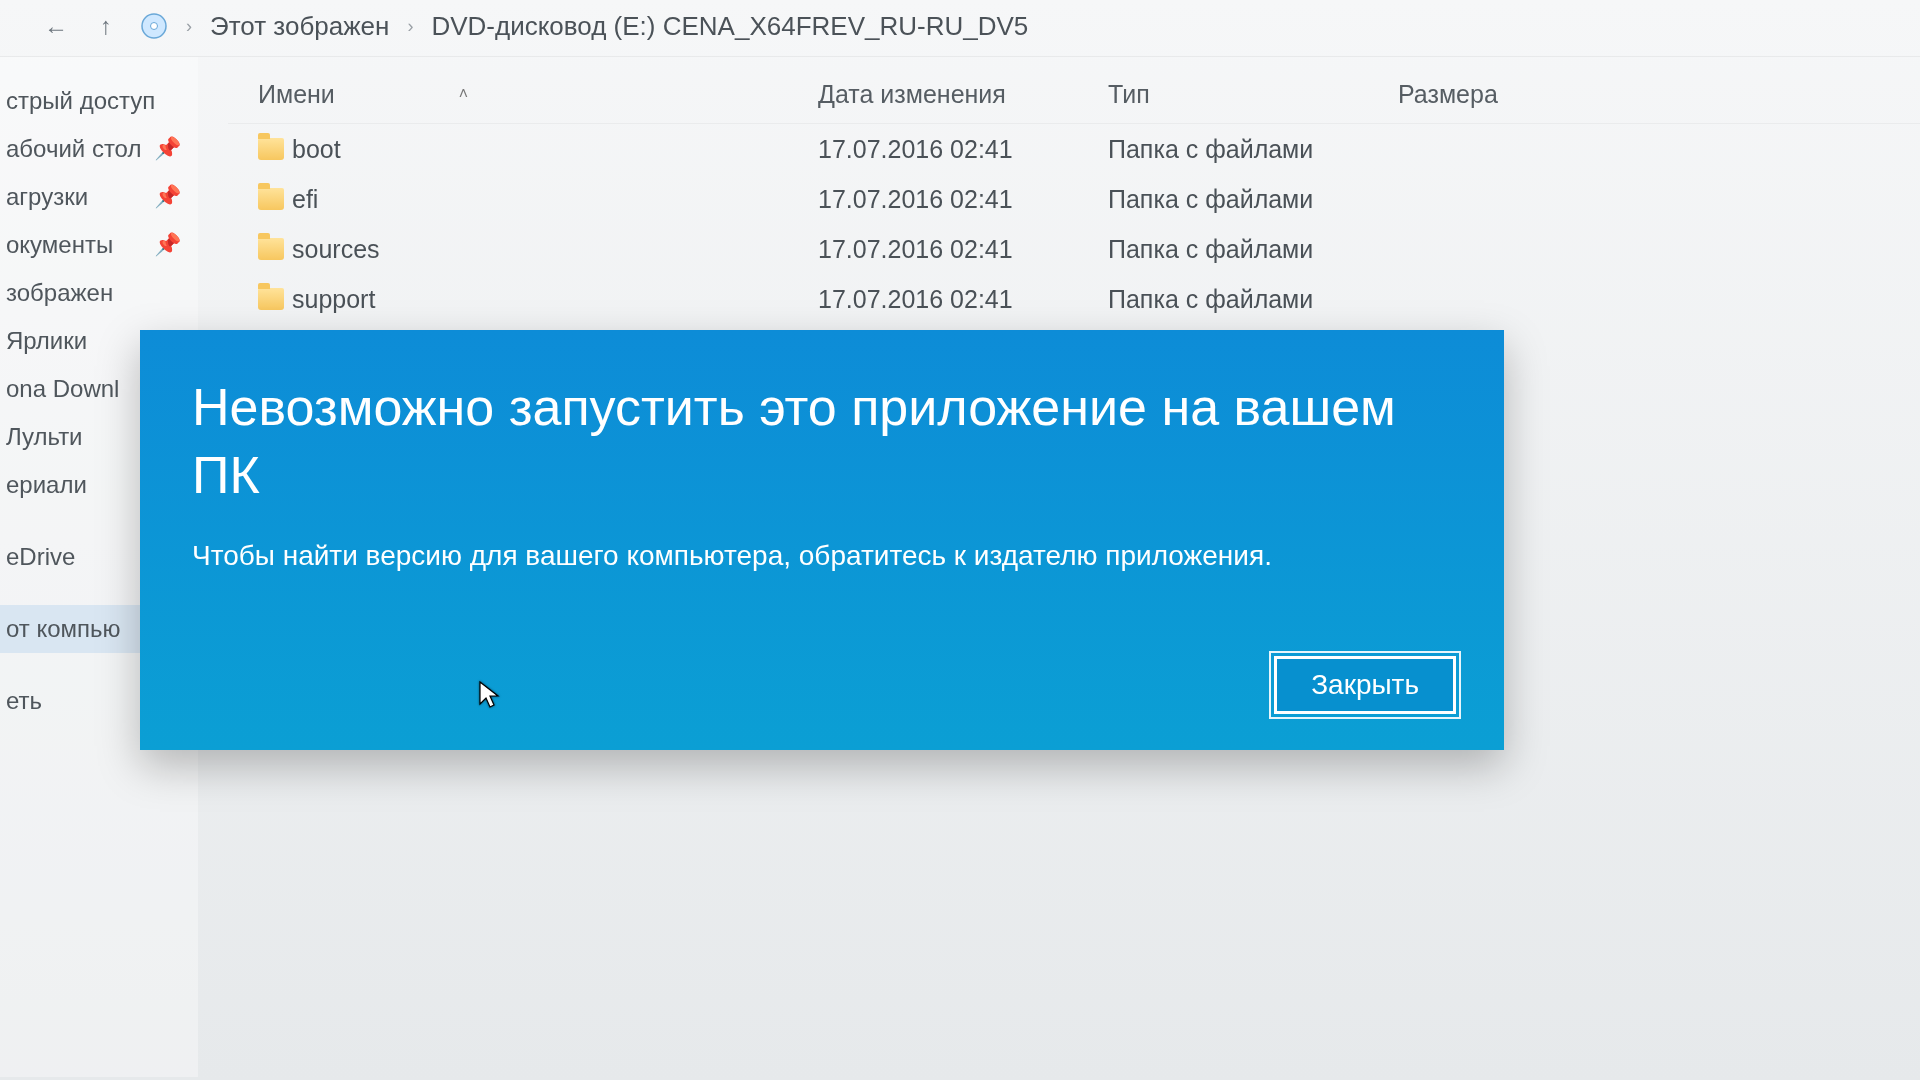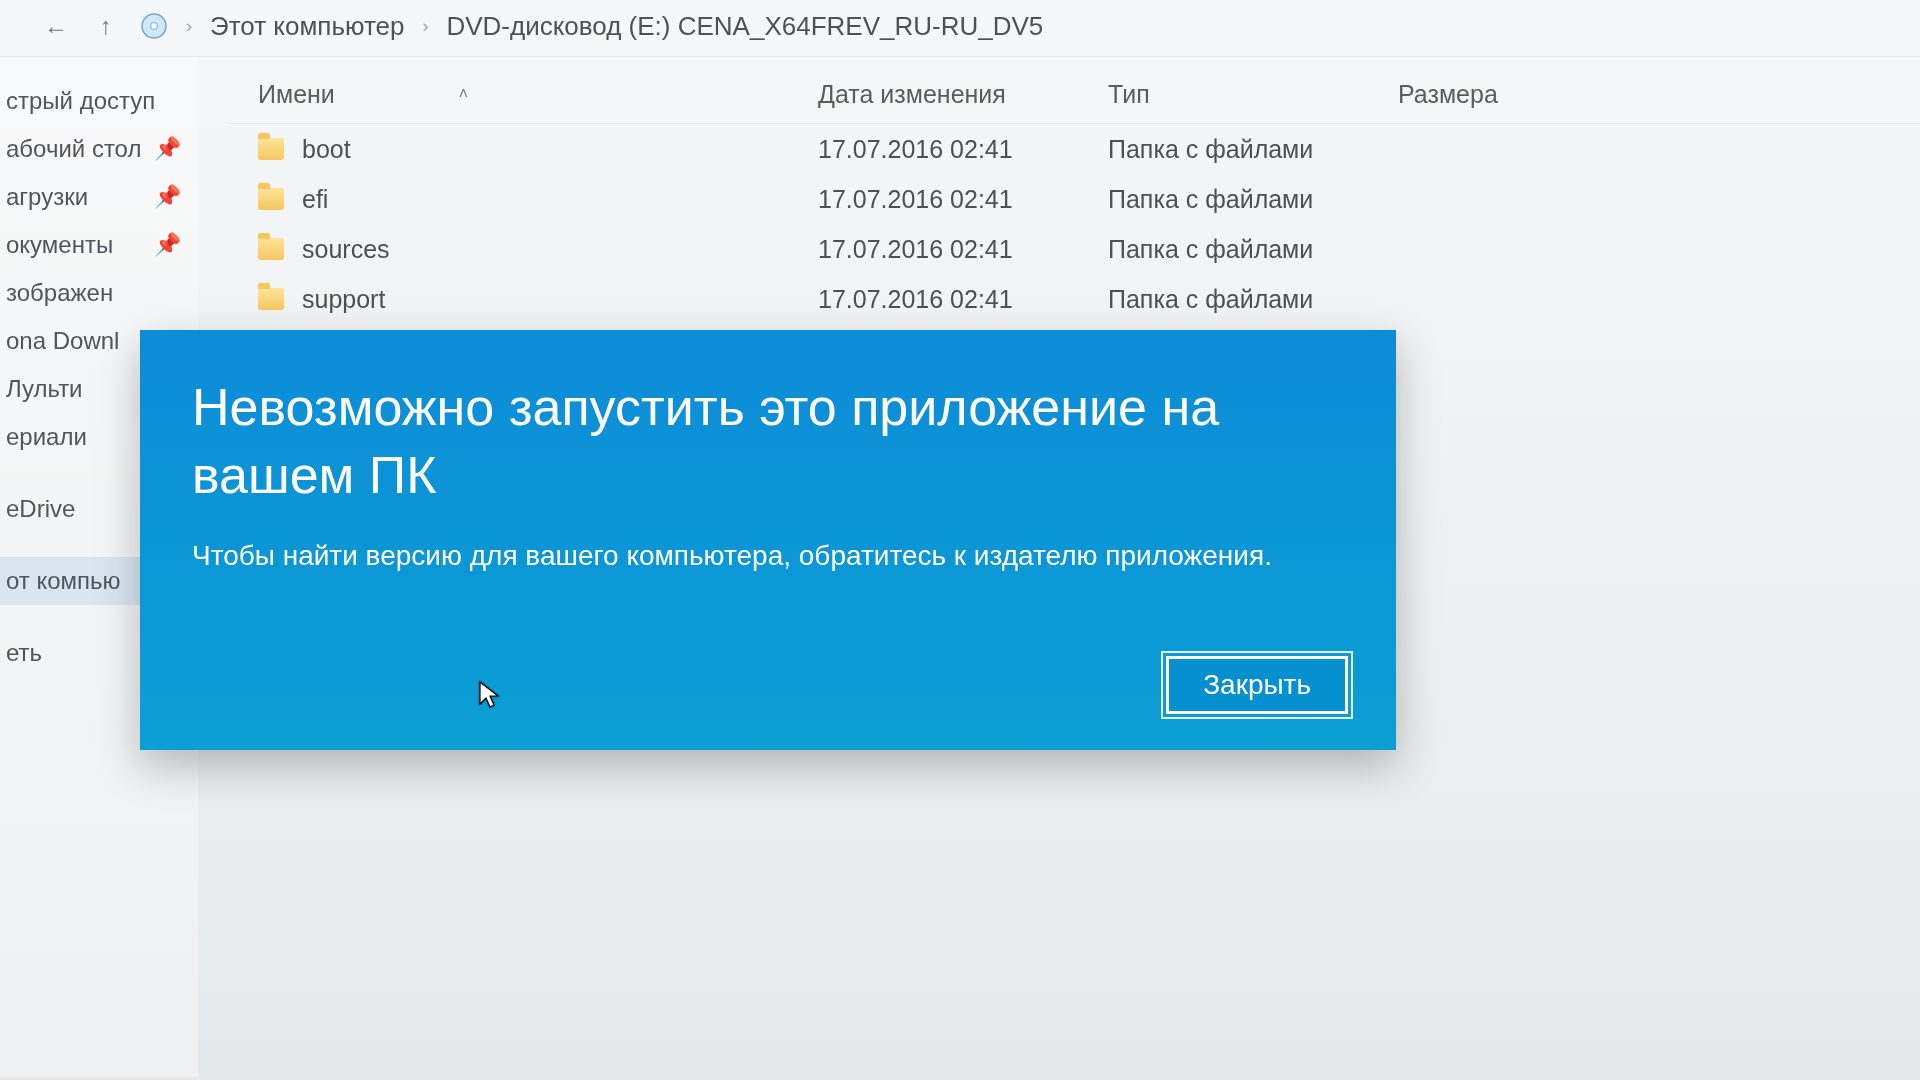--- a/index.html
+++ b/index.html
@@ -96,42 +96,42 @@
 .col-date   { flex: 0 0 290px; }
 .col-type   { flex: 0 0 290px; }
 .col-size   { flex: 1; }
 .sort-caret { font-size: 16px; color: #777; margin-left: 110px; }
 .file-rows { }
 .file-row {
   display: flex;
   align-items: center;
   height: 50px;
 }
-.file-row .col-name { display:flex; align-items:center; gap:18px; }
+.file-row .col-name { display:flex; align-items:center; gap:8px; }
 .folder-icon {
   width: 26px; height: 22px;
   background: linear-gradient(180deg, #ffe39a 0%, #f7c75f 100%);
   border-radius: 2px 2px 3px 3px;
   position: relative;
   flex: 0 0 26px;
 }
 .folder-icon::before{
   content:"";
   position:absolute;
   top:-5px; left:0;
   width:12px; height:6px;
   background:#f7c75f;
   border-radius:2px 2px 0 0;
 }
 
 .dialog {
   position: absolute;
   top: 330px;
   left: 140px;
-  width: 1256px;
+  width: 1364px;
   height: 420px;
   background: linear-gradient(180deg, #0d8cd7 0%, #0b9fd4 100%);
   color: #ffffff;
   box-shadow: 0 16px 40px rgba(0,0,0,0.25);
   padding: 44px 40px 36px 52px;
   box-sizing: border-box;
 }
 .dialog .title {
   font-size: 52px;
   font-weight: 400;
@@ -176,21 +176,21 @@
   <div class="breadcrumbs">
     <div class="nav-btn">←</div>
     <div class="nav-btn">↑</div>
     <span class="disc-icon">
       <svg width="28" height="28" viewBox="0 0 28 28">
         <circle cx="14" cy="14" r="12" fill="#cfe8ff" stroke="#6aa8d8" stroke-width="1.5"></circle>
         <circle cx="14" cy="14" r="3.5" fill="#fff" stroke="#6aa8d8"></circle>
       </svg>
     </span>
     <span class="sep">›</span>
-    <span>Этот компьютер</span>
+    <span>Этот зображен</span>
     <span class="sep">›</span>
     <span>DVD-дисковод (E:) CENA_X64FREV_RU-RU_DV5</span>
   </div>
 
   <div class="body-row">
 
     <aside class="sidebar">
       <div class="item">
         <span class="text">стрый доступ</span>
       </div>
@@ -201,20 +201,23 @@
       <div class="item">
         <span class="text">агрузки</span>
         <span class="pin">📌</span>
       </div>
       <div class="item">
         <span class="text">окументы</span>
         <span class="pin">📌</span>
       </div>
       <div class="item">
         <span class="text">зображен</span>
+      </div>
+      <div class="item">
+        <span class="text">Ярлики</span>
       </div>
       <div class="item">
         <span class="text">ona Downl</span>
       </div>
       <div class="item">
         <span class="text">Лульти</span>
       </div>
       <div class="item">
         <span class="text">ериали</span>
       </div>

